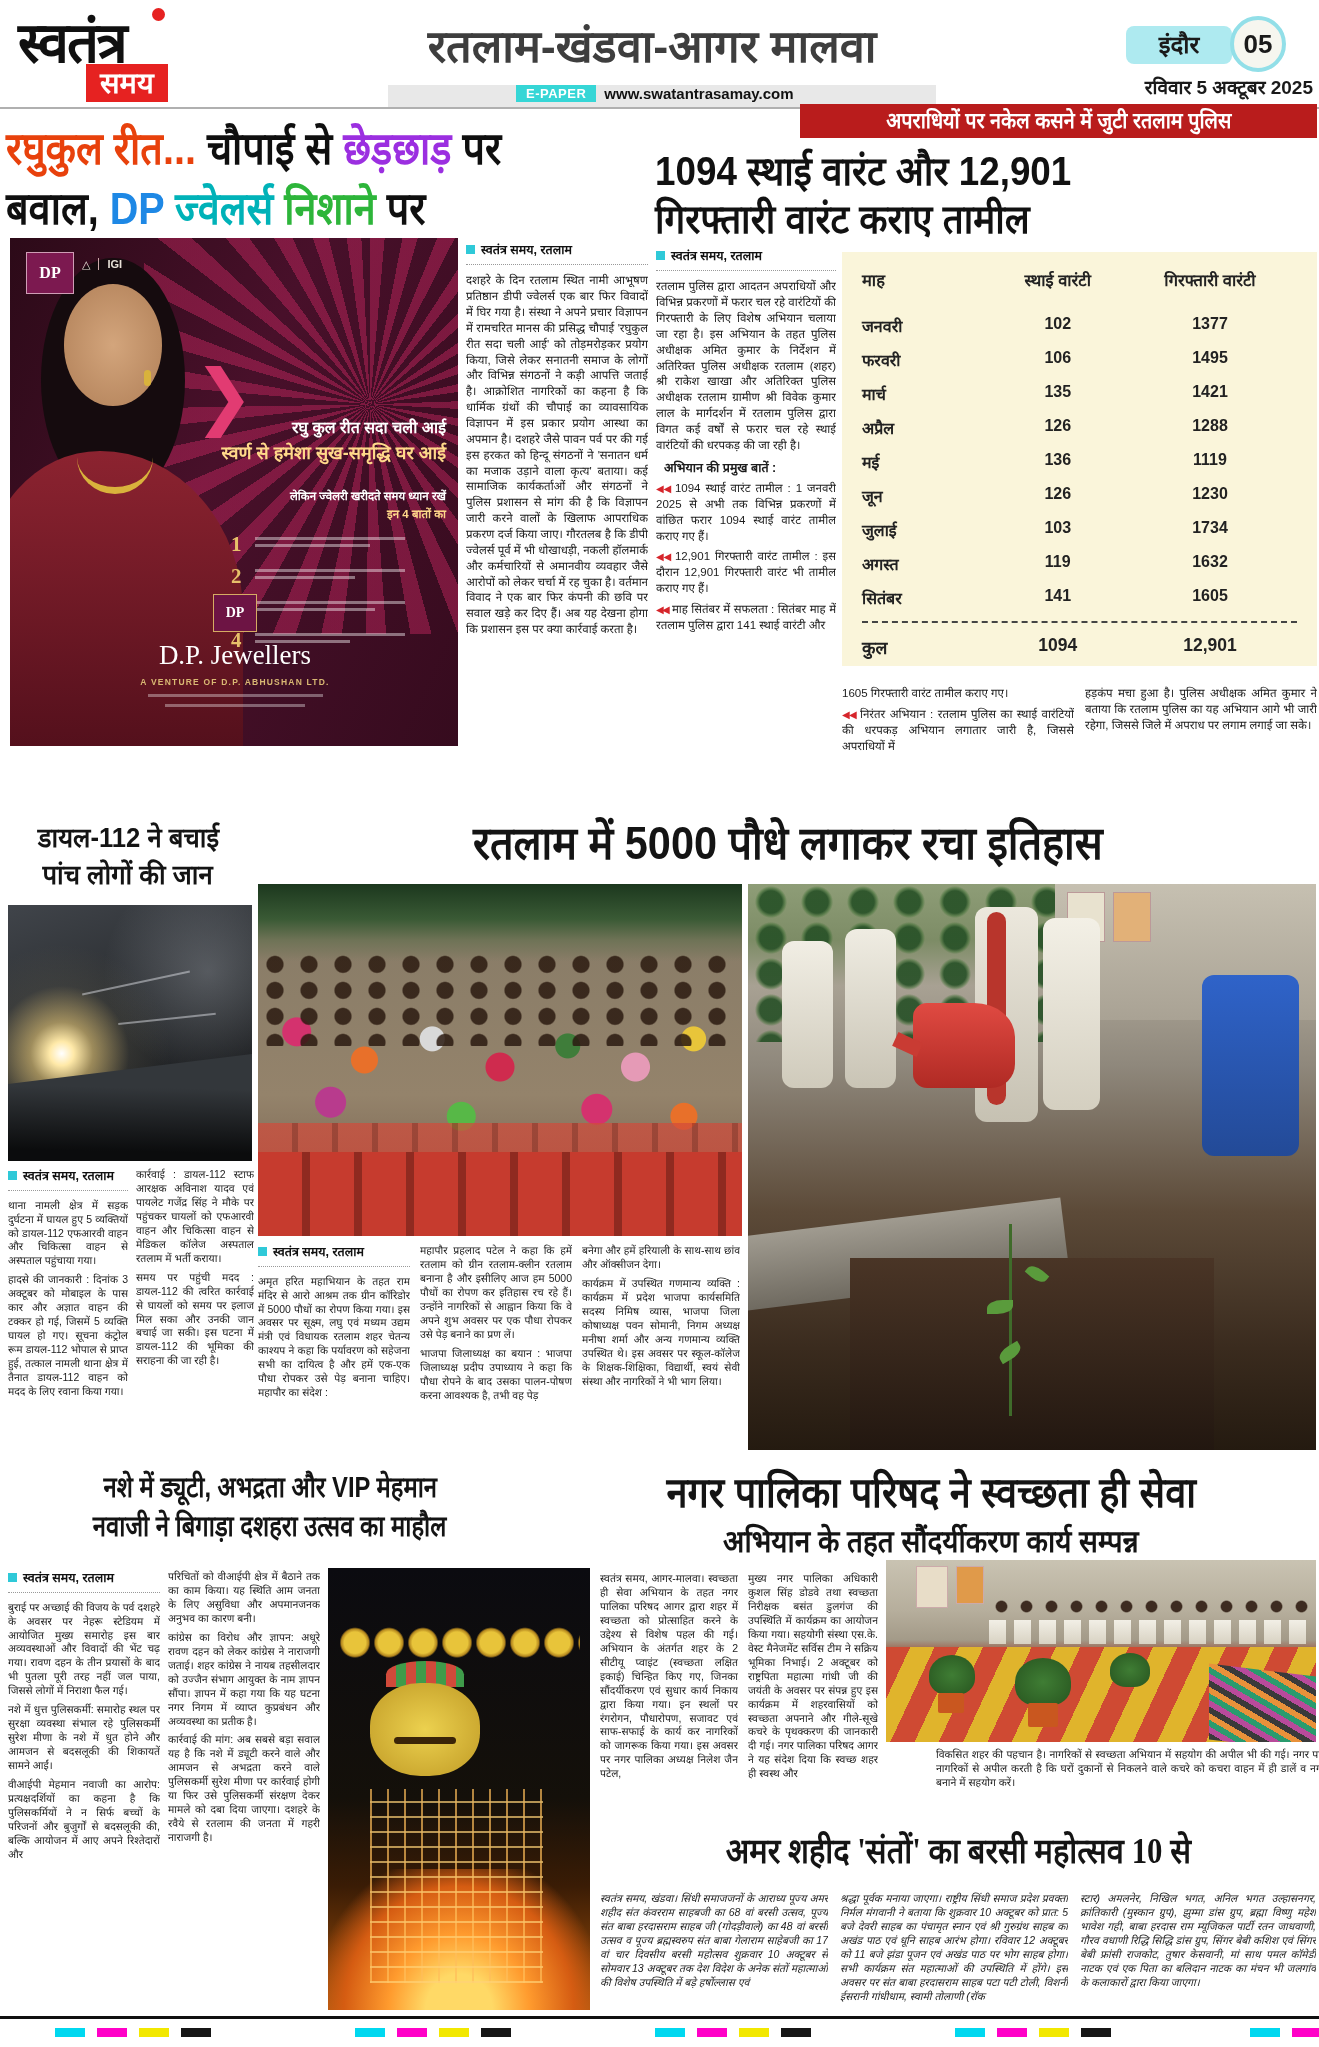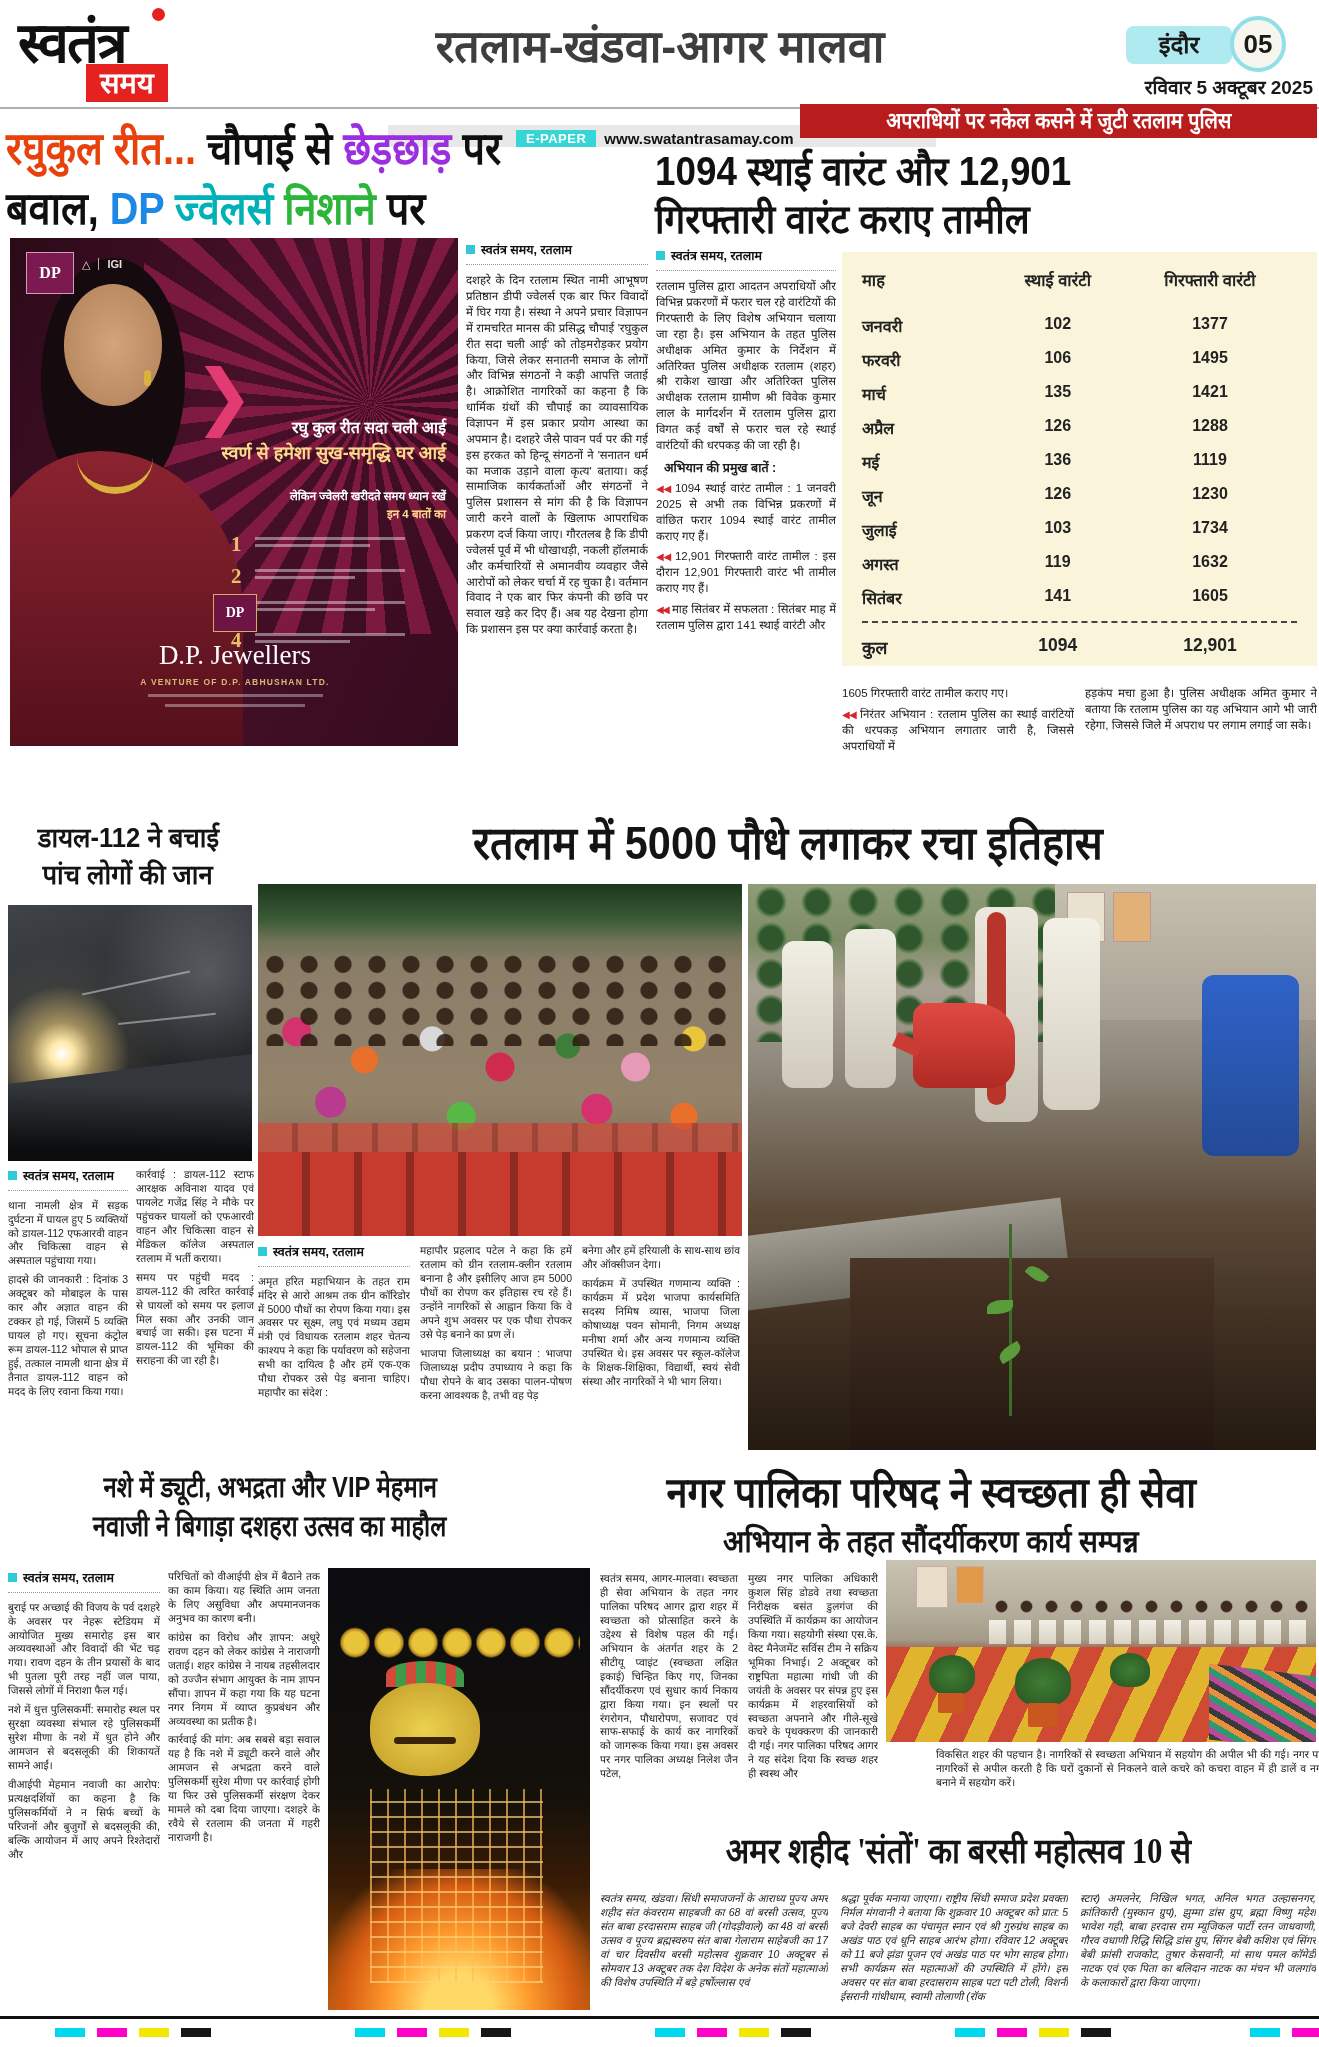--- a/index.html
+++ b/index.html
@@ -6,27 +6,27 @@
   #page{position:relative;width:1319px;height:2047px;background:#fff;overflow:hidden;
         font-family:"Liberation Sans","DejaVu Sans",sans-serif;color:#1a1a1a;}
   .nowrap{white-space:nowrap;display:inline-block;}
   .rule-h{position:absolute;left:0;width:1319px;height:2px;background:#b0b0b0;}
 
   
   .logo-top{position:absolute;left:18px;top:2px;font-size:56px;font-weight:800;color:#101010;letter-spacing:-2px;}
   .logo-dot{position:absolute;left:152px;top:8px;width:13px;height:13px;border-radius:50%;background:#e62221;}
   .logo-bottom{position:absolute;left:86px;top:64px;background:#e62221;color:#fff;font-size:29px;font-weight:800;
                padding:1px 14px;line-height:36px;}
-  .region-title{position:absolute;left:300px;top:14px;width:720px;text-align:center;font-size:45px;font-weight:800;color:#3e3e3e;}
+  .region-title{position:absolute;left:292px;top:14px;width:720px;text-align:center;font-size:45px;font-weight:800;color:#3e3e3e;}
   .edition-pill{position:absolute;left:1126px;top:26px;width:106px;height:38px;background:#aeeaf0;border-radius:8px;
                 text-align:center;line-height:38px;font-size:24px;font-weight:800;color:#1a1a1a;}
   .page-badge{position:absolute;left:1230px;top:16px;width:56px;height:56px;border-radius:50%;background:#f6f6ef;
               border:4px solid #92dfe8;box-sizing:border-box;text-align:center;line-height:48px;font-size:26px;font-weight:800;}
   .ed-date{position:absolute;left:1075px;top:74px;width:238px;text-align:right;font-size:19px;font-weight:800;}
-  .epaper-bar{position:absolute;left:388px;top:85px;width:548px;height:22px;background:#e8e8e8;display:flex;align-items:flex-end;padding-left:128px;box-sizing:border-box;margin-top:40px;}
+  .epaper-bar{position:absolute;left:388px;top:85px;width:548px;height:22px;background:#e8e8e8;display:flex;align-items:flex-start;padding-left:128px;box-sizing:border-box;}
   .epaper-badge{background:#36d6d6;color:#fff;font-size:13px;font-weight:800;padding:1px 10px;letter-spacing:.5px;}
   .website{margin-left:8px;font-size:15px;font-weight:700;color:#111;}
 
   
   .lh{position:absolute;left:6px;width:654px;font-size:45px;font-weight:800;white-space:nowrap;
       transform:scaleX(.88);transform-origin:0 50%;}
   .c-red{color:#e8410c;} .c-blk{color:#0f0f0f;} .c-pur{color:#9b2fe0;}
   .c-blu{color:#1e88e5;} .c-tea{color:#00b2b8;} .c-grn{color:#2db53a;}
 
   .kicker{position:absolute;left:800px;top:104px;width:517px;height:34px;background:#b91c1c;color:#fff;

